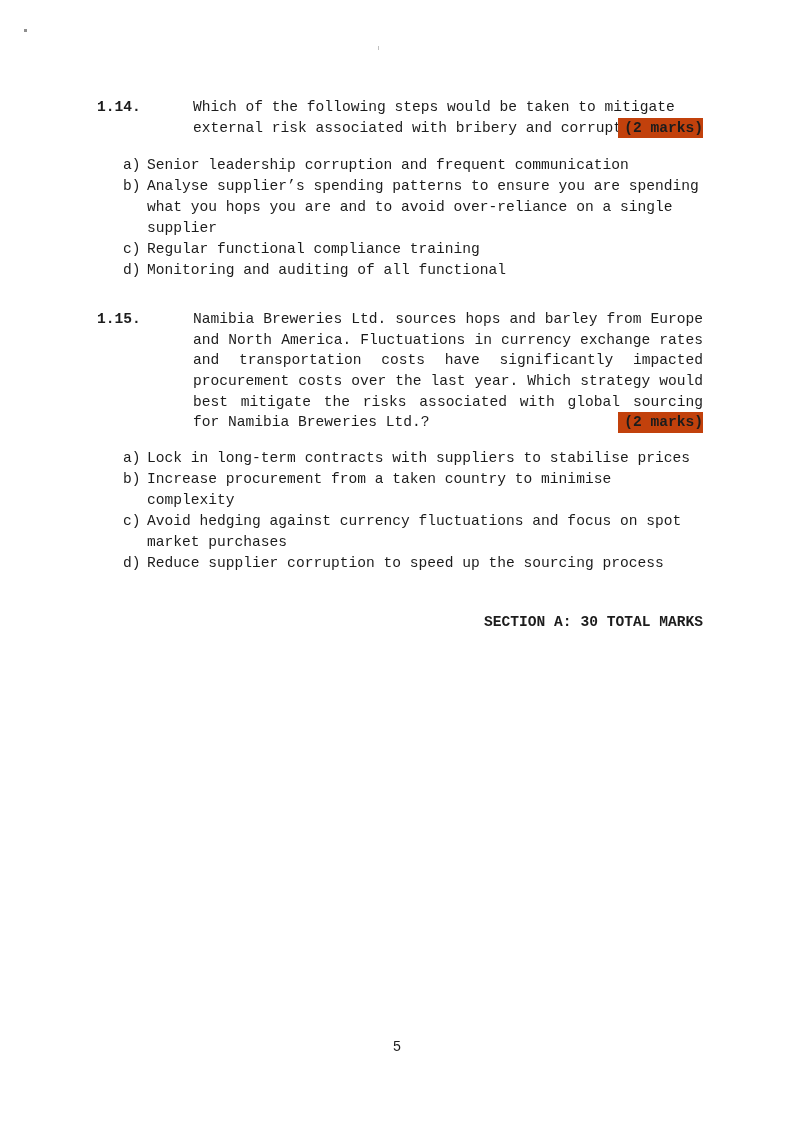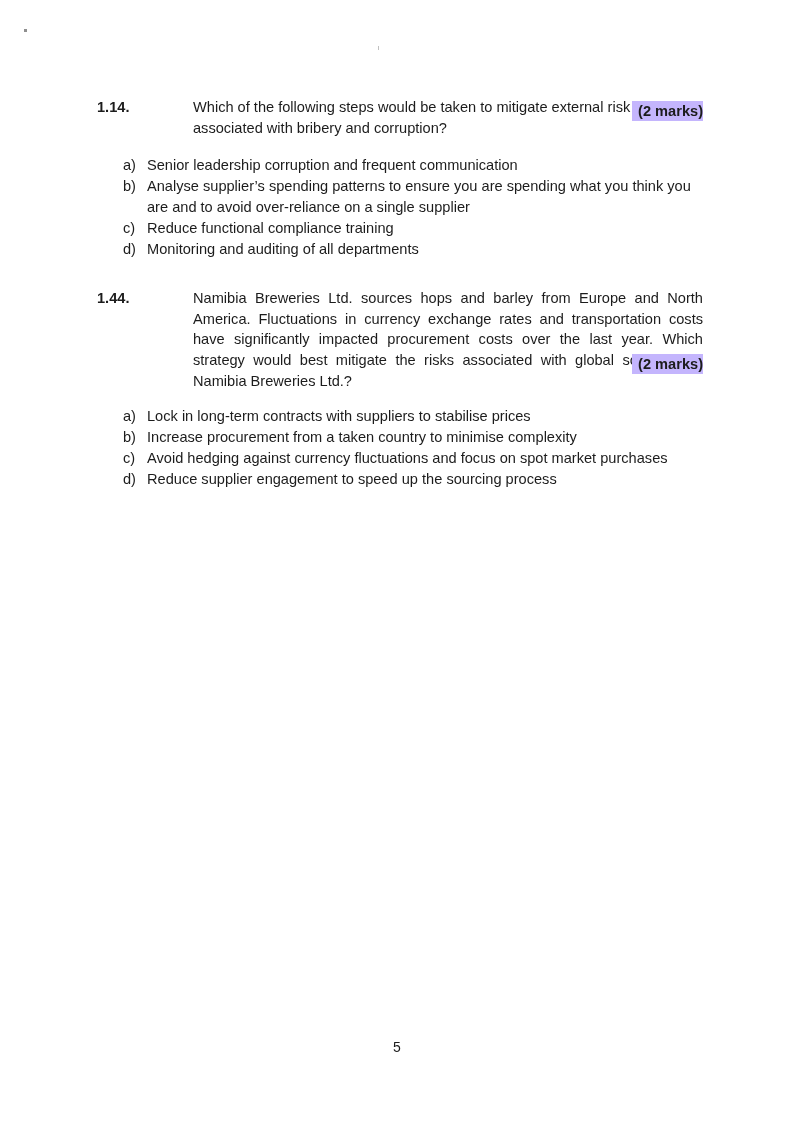--- a/index.html
+++ b/index.html
@@ -1,15 +1,15 @@
 <!DOCTYPE html>
 <html><head>
 <meta charset="utf-8">
 <style>
-  * { margin: 0; padding: 0; box-sizing: border-box; }
+  * { margin: 0; padding: 0; box-sizing: border-box; font-family: Liberation Mono, monospace; }
   html, body { background: #ffffff; }
   body {
     width: 794px;
     height: 1123px;
     position: relative;
     font-family: "Liberation Sans", sans-serif;
     color: #1c1c1c;
     overflow: hidden;
   }
   .content {
@@ -31,23 +31,23 @@
   }
   .q-body {
     flex: 1 1 auto;
     position: relative;
     margin-left: 48px;
   }
   .q-body.justify { text-align: justify; }
   .q-marks {
     position: absolute;
     right: 0;
-    bottom: 17px;
+    bottom: 0;
     font-weight: 700;
-    background: #c4b5fd;
+    background: #c2410c;
     padding-left: 6px;
   }
   .options {
     list-style: none;
     margin-left: 26px;
     line-height: 21px;
   }
   .option {
     display: flex;
     align-items: flex-start;
@@ -95,57 +95,58 @@
         <span class="q-marks">(2 marks)</span>
       </div>
     </div>
     <ul class="options options-q1">
       <li class="option">
         <span class="opt-letter">a)</span>
         <span class="opt-text">Senior leadership corruption and frequent communication</span>
       </li>
       <li class="option">
         <span class="opt-letter">b)</span>
-        <span class="opt-text">Analyse supplier’s spending patterns to ensure you are spending what you think you are and to avoid over-reliance on a single supplier</span>
+        <span class="opt-text">Analyse supplier’s spending patterns to ensure you are spending what you hops you are and to avoid over-reliance on a single supplier</span>
       </li>
       <li class="option">
         <span class="opt-letter">c)</span>
-        <span class="opt-text">Reduce functional compliance training</span>
+        <span class="opt-text">Regular functional compliance training</span>
       </li>
       <li class="option">
         <span class="opt-letter">d)</span>
-        <span class="opt-text">Monitoring and auditing of all departments</span>
+        <span class="opt-text">Monitoring and auditing of all functional</span>
       </li>
     </ul>
   </section>
 
   <section class="question q-1-15">
     <div class="q-head">
-      <span class="q-num">1.44.</span>
+      <span class="q-num">1.15.</span>
       <div class="q-body justify">
         <span>Namibia Breweries Ltd. sources hops and barley from Europe and North America. Fluctuations in currency exchange rates and transportation costs have significantly impacted procurement costs over the last year. Which strategy would best mitigate the risks associated with global sourcing for Namibia Breweries Ltd.?</span>
         <span class="q-marks">(2 marks)</span>
       </div>
     </div>
     <ul class="options options-q2">
       <li class="option">
         <span class="opt-letter">a)</span>
         <span class="opt-text">Lock in long-term contracts with suppliers to stabilise prices</span>
       </li>
       <li class="option">
         <span class="opt-letter">b)</span>
         <span class="opt-text">Increase procurement from a taken country to minimise complexity</span>
       </li>
       <li class="option">
         <span class="opt-letter">c)</span>
         <span class="opt-text">Avoid hedging against currency fluctuations and focus on spot market purchases</span>
       </li>
       <li class="option">
         <span class="opt-letter">d)</span>
-        <span class="opt-text">Reduce supplier engagement to speed up the sourcing process</span>
+        <span class="opt-text">Reduce supplier corruption to speed up the sourcing process</span>
       </li>
     </ul>
   </section>
 
+  <div class="section-total">SECTION A: 30 TOTAL MARKS</div>
 
 </div>
 
 <div class="page-number">5</div>
 
 </body></html>

